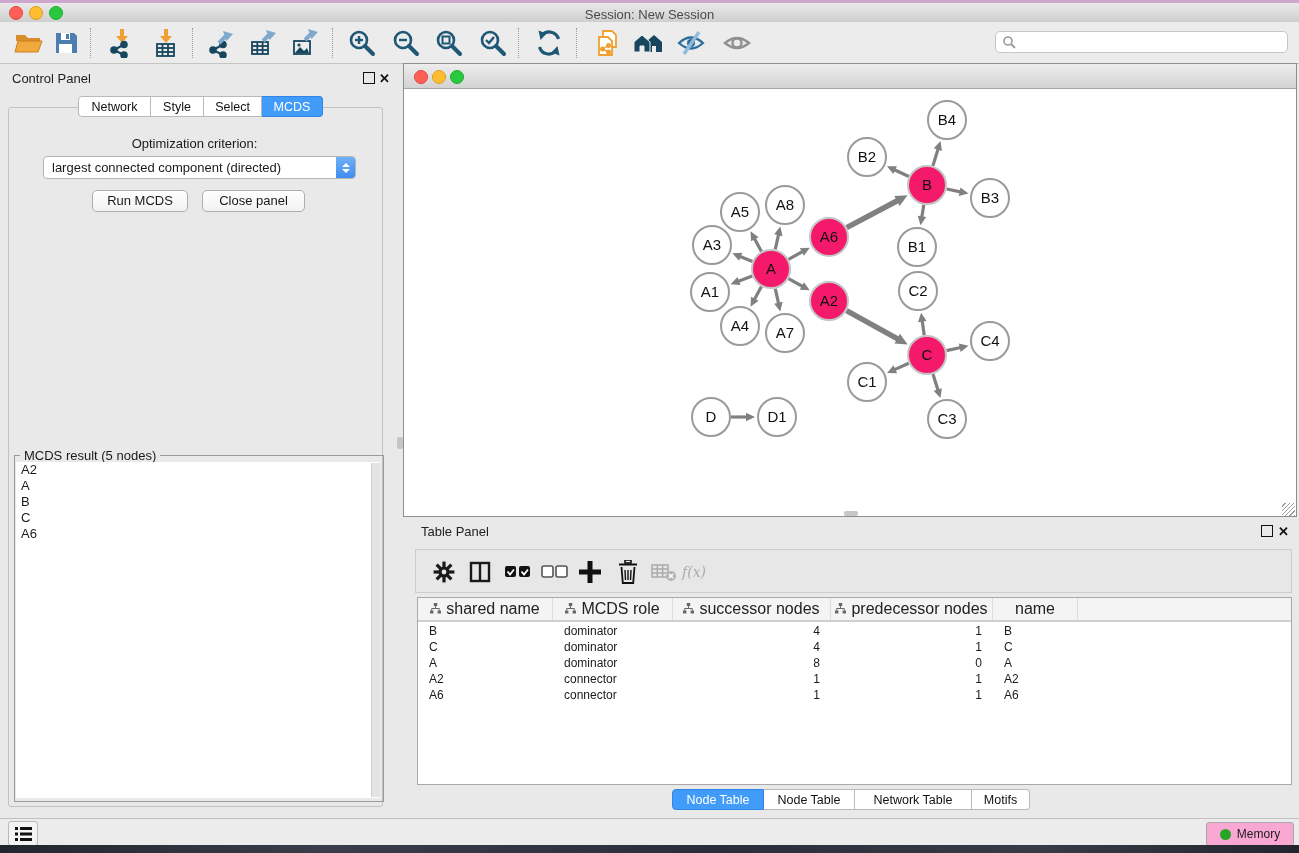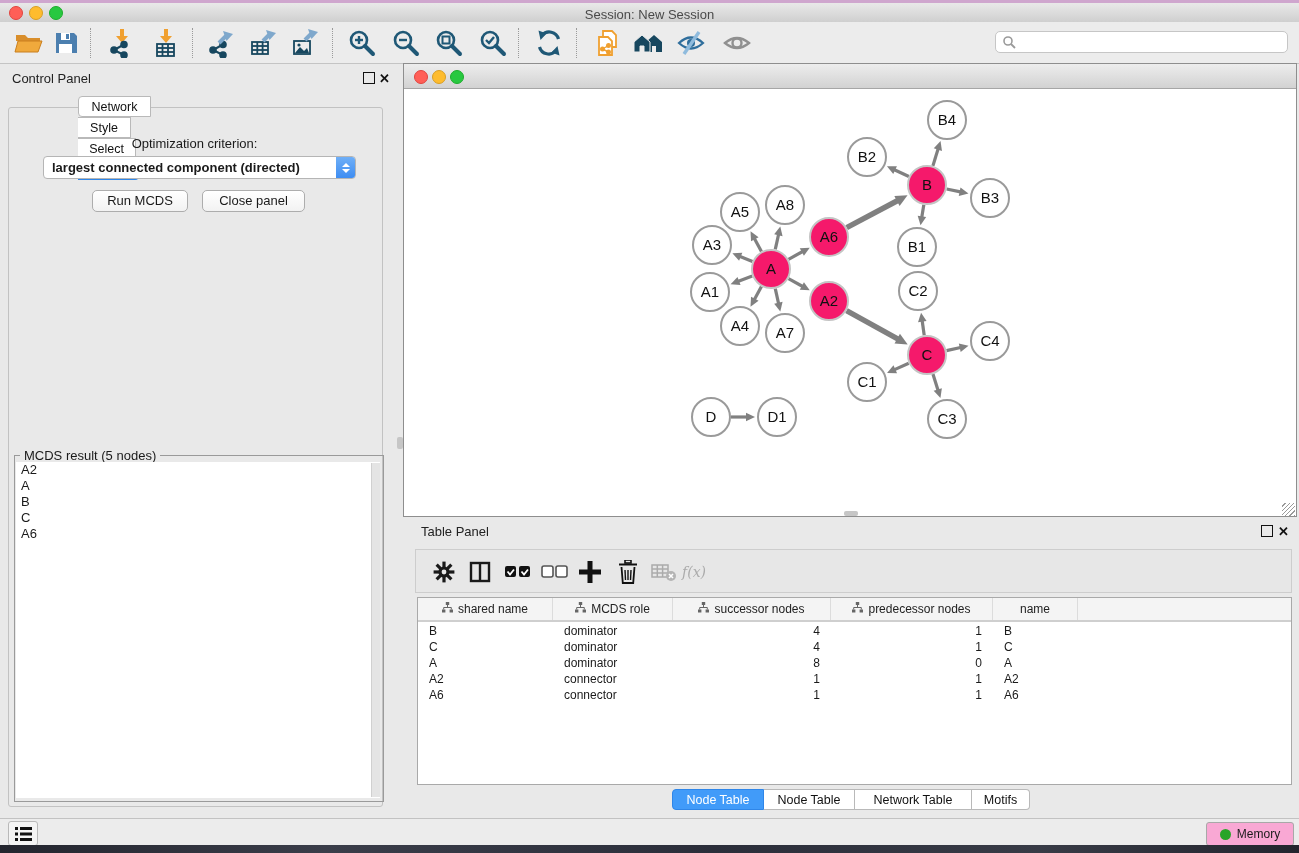--- a/index.html
+++ b/index.html
@@ -21,29 +21,29 @@
   .tb-sep{top:6px;width:0;height:30px;border-left:1px dotted #9a9a9a;}
   #search-box{left:995px;top:9px;width:293px;height:22px;background:#fff;border:1px solid #C6C6C6;
               border-radius:5px;display:flex;align-items:center;padding-left:6px;box-sizing:border-box;}
   #search-box input{border:none;outline:none;font-size:12px;width:250px;background:transparent;
                     font-family:"Liberation Sans",sans-serif;}
   
   #cp-title{left:12px;top:71px;font-size:13px;color:#222;}
   .panel-btns{font-size:13px;color:#111;}
   .float-box{width:10px;height:10px;border:1.5px solid #111;display:inline-block;}
   #cp-body{left:8px;top:107px;width:373px;height:698px;border:1px solid #C2C2C2;border-radius:3px;}
-  #cp-tabs{left:78px;top:96px;height:21px;display:flex;flex-direction:column;}
+  #cp-tabs{left:78px;top:96px;height:21px;display:flex;}
   .seg-tab{height:21px;line-height:21px;text-align:center;font-size:12.5px;background:#fff;
            border:1px solid #B9B9B9;border-left:none;box-sizing:border-box;color:#111;}
   .seg-tab:first-child{border-left:1px solid #B9B9B9;border-radius:4px 0 0 4px;}
   .seg-tab:last-child{border-radius:0 4px 4px 0;}
   .seg-tab.active{background:#419BF9;border-color:#2F86E8;color:#fff;}
   #opt-label{left:8px;top:136px;width:373px;text-align:center;font-size:13px;}
   #criterion{left:43px;top:156px;width:313px;height:23px;background:#fff;border:1px solid #B5B5B5;
-             border-radius:4px;box-sizing:border-box;display:flex;align-items:center;font-weight:bold;}
+             border-radius:4px;box-sizing:border-box;display:flex;align-items:center;}
   #criterion .val{font-size:13px;padding-left:8px;flex:1;}
   #criterion .stepper{width:19px;height:21px;background:linear-gradient(#6FAFF7,#3E8DF2);
              border-radius:0 3px 3px 0;display:flex;flex-direction:column;align-items:center;justify-content:center;}
   .stp{width:0;height:0;border-left:4px solid transparent;border-right:4px solid transparent;}
   .stp.up{border-bottom:4px solid #fff;margin-bottom:2px;}
   .stp.dn{border-top:4px solid #fff;}
   .push-btn{height:22px;background:linear-gradient(#FFFFFF,#F2F2F2);border:1px solid #ADADAD;
             border-radius:5px;font-size:13px;text-align:center;line-height:20px;box-sizing:border-box;}
   
   #mcds-box{left:14px;top:455px;width:368px;height:345px;border:1px solid #9a9a9a;}
@@ -61,21 +61,21 @@
      background:repeating-linear-gradient(135deg,transparent 0 2px,#9a9a9a 2px 3px);}
   .mini-thumb{background:#C6C6C6;border-radius:2px;}
   
   #tp-title{left:421px;top:524px;font-size:13px;color:#222;}
   #tp-toolbar{left:415px;top:549px;width:877px;height:44px;background:#E7E7E7;border:1px solid #CDCDCD;box-sizing:border-box;}
   .tp-icon{top:6px;width:32px;height:32px;display:flex;align-items:center;justify-content:center;}
   #fx-label{font-family:"DejaVu Serif",serif;font-style:italic;font-size:14px;color:#ABABAB;}
   #table{left:417px;top:597px;width:875px;height:188px;background:#fff;border:1px solid #A9A9A9;box-sizing:border-box;overflow:hidden;}
   #thead{position:absolute;left:0;top:0;width:873px;height:22px;background:#F4F4F4;border-bottom:2px solid #CFCFCF;}
   .th{position:absolute;top:0;height:22px;display:flex;align-items:center;justify-content:center;gap:5px;
-      font-size:12px;color:#222;border-right:1px solid #DCDCDC;box-sizing:border-box;}
+      font-size:16px;color:#222;border-right:1px solid #DCDCDC;box-sizing:border-box;}
   .td{position:absolute;height:16px;line-height:16px;font-size:12px;white-space:nowrap;}
   
   #bottom-tabs{left:672px;top:789px;height:23px;display:flex;}
   
   #statusbar{left:0;top:818px;width:1299px;height:27px;background:#ECECEC;border-top:1px solid #C2C2C2;}
   #list-btn{left:8px;top:821px;width:28px;height:23px;background:#F4F4F4;border:1px solid #B9B9B9;border-radius:3px;
             display:flex;align-items:center;justify-content:center;}
   #memory-btn{left:1206px;top:822px;width:86px;height:22px;background:#f9a8d4;border:1px solid #A8A8A8;border-radius:3px;
               display:flex;align-items:center;justify-content:center;gap:6px;font-size:12px;}
   #memory-dot{width:11px;height:11px;border-radius:50%;background:#28A428;}

